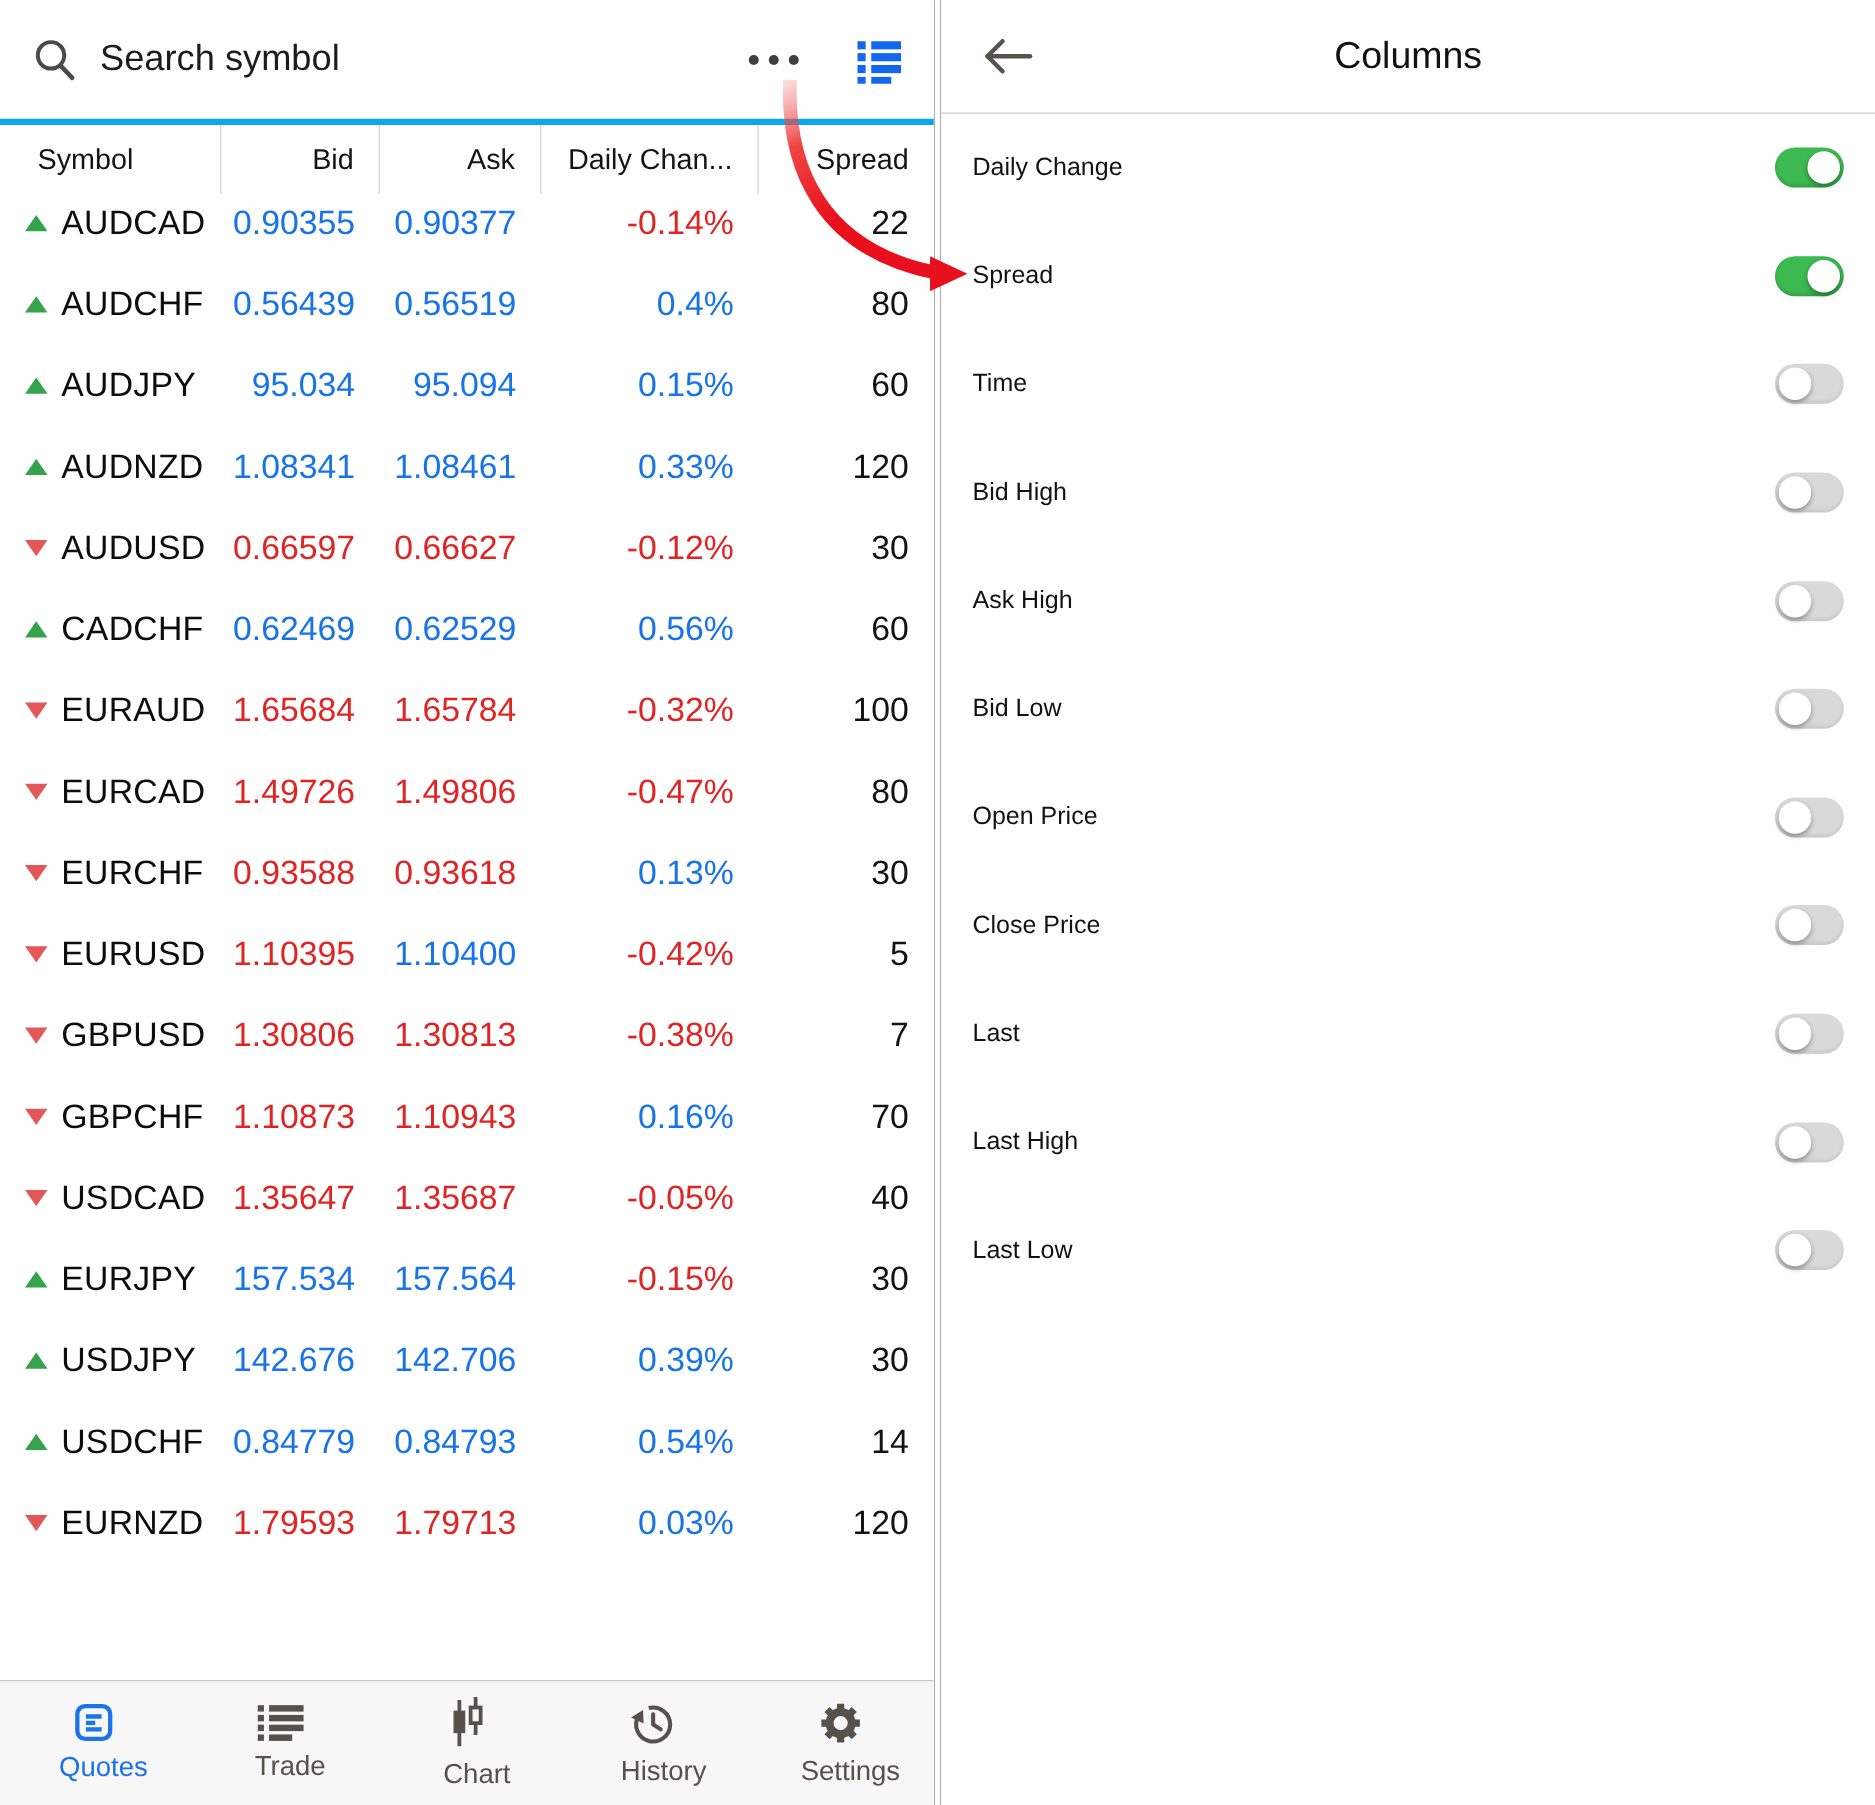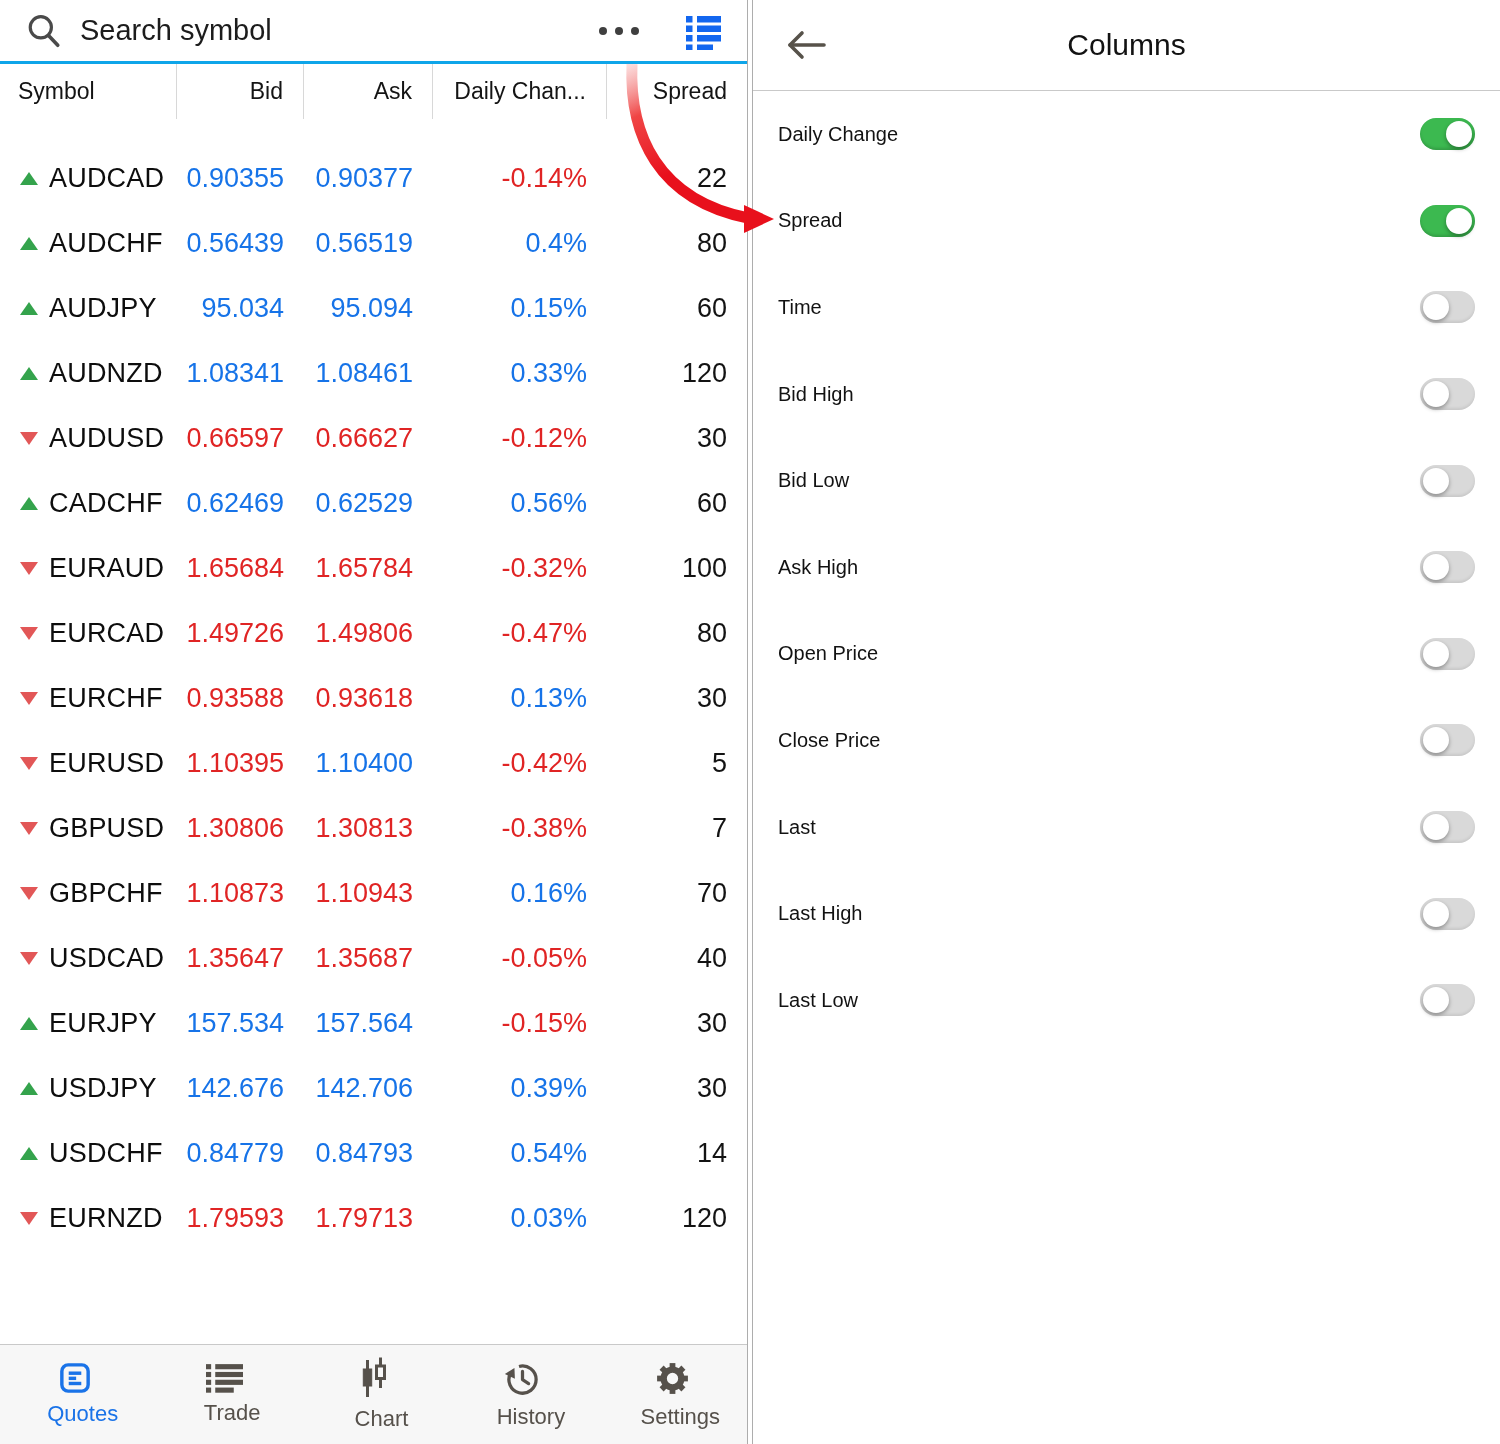--- a/index.html
+++ b/index.html
@@ -9,33 +9,33 @@
     --arrow-red:#e8101c; --ink:#161616; --muted-icon:#56514b;
   }
   .screen{width:1500px;height:1444px;position:relative;display:flex;background:#fff;
           box-shadow:inset 0 0 0 1px #a6a6a6;overflow:hidden;}
   .panel{background:#fff;position:relative;height:100%;}
   .panel.left{width:747px;flex:0 0 747px;}
   .panel-gap{width:6px;flex:0 0 6px;background:#fff;border-left:1px solid #adadad;border-right:1px solid #adadad;box-sizing:border-box;}
   .panel.right{flex:1;}
 
   
-  .searchbar{height:64px;display:flex;align-items:center;padding:0 26px;border-bottom:3px solid #0ea5e9;box-sizing:border-box;}
+  .searchbar{height:100px;display:flex;align-items:center;padding:0 26px;border-bottom:5px solid #0ea5e9;box-sizing:border-box;}
   .searchbar svg{flex:0 0 auto;}
   .search-input{flex:1;border:none;outline:none;font-family:inherit;font-size:29px;color:#1c1c1c;margin-left:16px;background:transparent;}
   .search-input::placeholder{color:#1c1c1c;opacity:1;}
   .dots{display:flex;gap:8px;margin-right:44px;align-items:center;cursor:pointer;padding:6px 2px;}
   .dots span{width:8px;height:8px;border-radius:50%;background:#3f3f3f;}
   .listbtn{cursor:pointer;display:flex;align-items:center;}
 
   .thead{height:55px;display:grid;grid-template-columns:177px 127px 129px 174px 1fr;
          font-size:23px;color:#141414;box-sizing:border-box;}
   .thead .hc{display:flex;align-items:center;border-right:1px solid #d8d8d8;box-sizing:border-box;}
   .thead .hc:last-child{border-right:none;}
-  .hc.left{padding-left:18px;}
+  .hc.left{padding-left:30px;}
   .hc.right{justify-content:flex-end;padding-right:20px;}
 
   .qrows{position:absolute;top:146px;left:0;right:0;bottom:100px;overflow:hidden;}
   .qrow{height:65px;display:grid;grid-template-columns:177px 127px 129px 174px 1fr;align-items:center;
         font-size:27px;cursor:pointer;}
   .sym-cell{display:flex;align-items:center;padding-left:20px;gap:11px;}
   .sym{color:#0d0d0d;letter-spacing:.2px;}
   .dir{width:0;height:0;flex:0 0 auto;}
   .dir.up{border-left:9px solid transparent;border-right:9px solid transparent;border-bottom:13px solid var(--up-green);}
   .dir.down{border-left:9px solid transparent;border-right:9px solid transparent;border-top:13px solid var(--down-red);}
@@ -393,28 +393,28 @@
       </div>
 
       <div class="opt-row">
         <span class="opt-label">Bid High</span>
         <div class="toggle off">
             <div class="knob"></div>
           </div>
       </div>
 
       <div class="opt-row">
+        <span class="opt-label">Ask High</span>
+        <div class="toggle off">
+            <div class="knob"></div>
+          </div>
+      </div>
+
+      <div class="opt-row">
         <span class="opt-label">Bid Low</span>
-        <div class="toggle off">
-            <div class="knob"></div>
-          </div>
-      </div>
-
-      <div class="opt-row">
-        <span class="opt-label">Ask High</span>
         <div class="toggle off">
             <div class="knob"></div>
           </div>
       </div>
 
 
       <div class="opt-row">
         <span class="opt-label">Open Price</span>
         <div class="toggle off">
             <div class="knob"></div>

